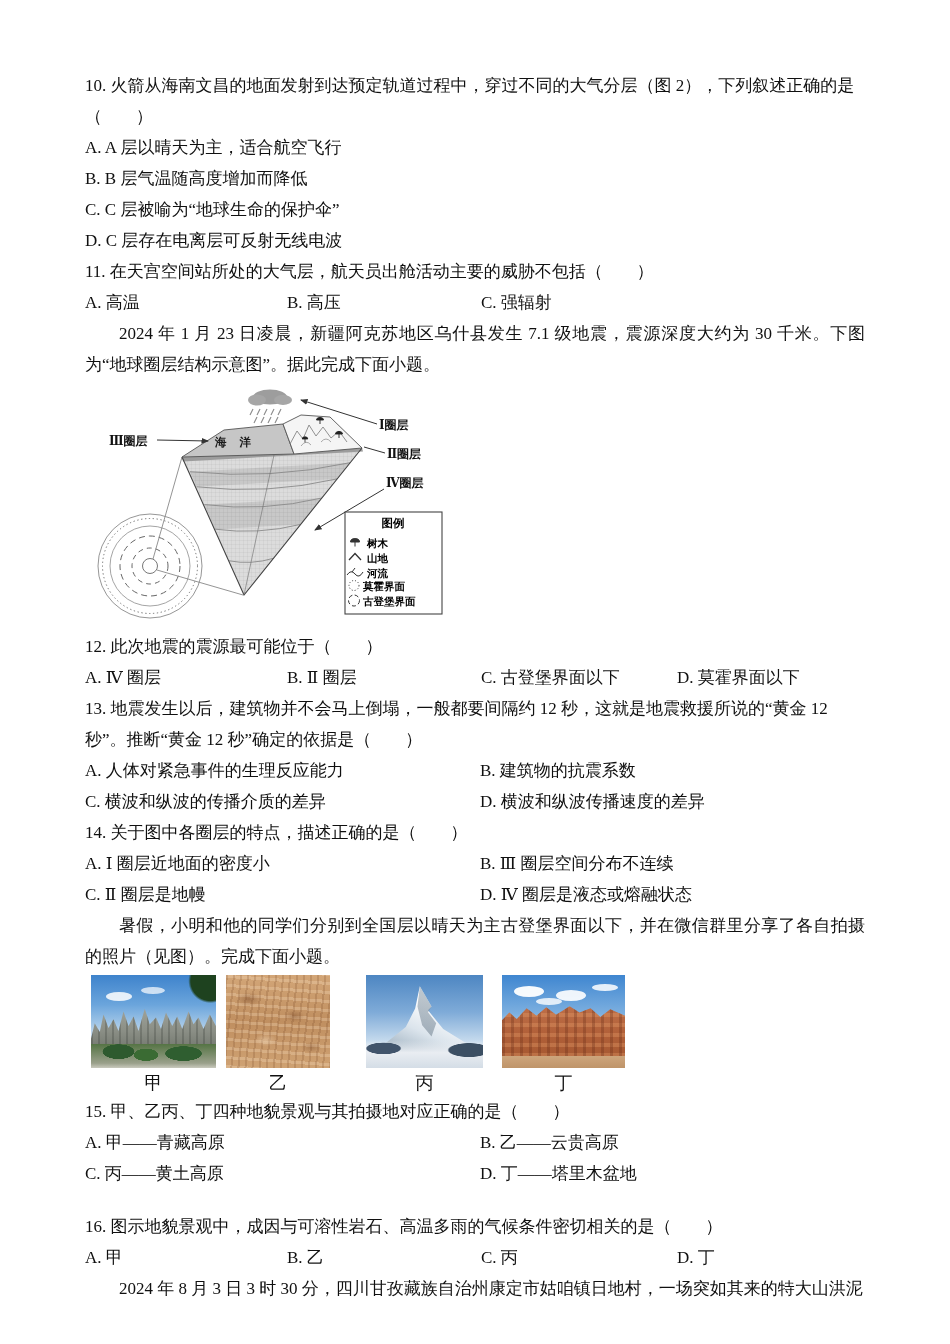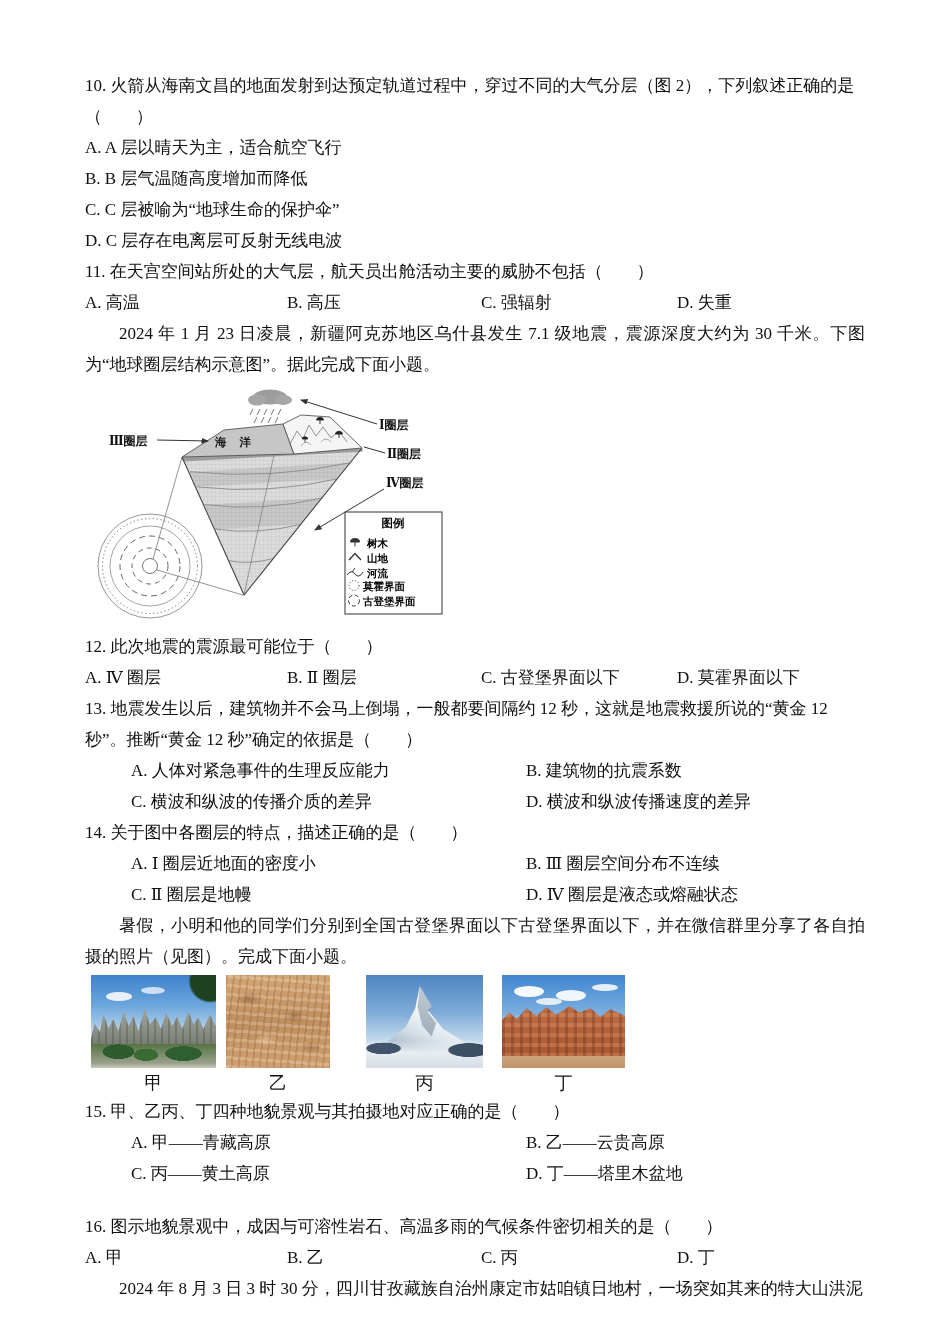--- a/index.html
+++ b/index.html
@@ -5,21 +5,21 @@
   html,body { margin:0; padding:0; background:#ffffff; }
   .page {
     position:relative; width:950px; height:1344px; margin:0 auto;
     box-sizing:border-box; padding:70px 85px 0 85px; overflow:hidden;
     background:#ffffff; color:#101010;
     font-family:"Liberation Serif","DejaVu Serif",serif;
     font-size:17px;
   }
   .qline { line-height:31px; white-space:nowrap; }
   .optrow4 { display:grid; grid-template-columns:202px 194px 196px 1fr; line-height:31px; }
-  .optrow2 { display:grid; grid-template-columns:395px 1fr; line-height:31px;margin-left:46px; }
+  .optrow2 { display:grid; grid-template-columns:395px 1fr; line-height:31px; }
   .para { margin:0; line-height:31px; text-align:justify; text-indent:2em; }
   .fsans { font-family:"Liberation Sans","DejaVu Sans",sans-serif;margin-top:12px; }
   .figure { margin:4px 0 0 2px; height:247px; }
   svg text { font-family:"Liberation Serif","DejaVu Serif",serif; }
 
   
   .photos { display:flex; margin:3px 0 0 6px; }
   .photo { height:93px; position:relative; overflow:hidden; flex:none; }
   .w-jia { width:125px; margin-right:10px; }
   .w-yi  { width:104px; margin-right:36px; }
@@ -97,21 +97,20 @@
     <div class="qline">C. C 层被喻为“地球生命的保护伞”</div>
     <div class="qline">D. C 层存在电离层可反射无线电波</div>
   </div>
 
   <div>
     <div class="qline">11. 在天宫空间站所处的大气层，航天员出舱活动主要的威胁不包括（　　）</div>
     <div class="optrow4">
       <span>A. 高温</span>
       <span>B. 高压</span>
       <span>C. 强辐射</span>
-      <span>D. 失重</span>
     </div>
   </div>
 
   <p class="para"><span>2024 年 1 月 23 日凌晨，新疆阿克</span><span class="fsans">苏地区乌什县发生</span><span> 7.1 级地震，震源深度大</span><span class="fsans">约为</span><span> 30 千米。</span><span class="fsans">下图为</span><span>“地球圈</span><span class="fsans">层结构示意图</span><span>”。</span><span class="fsans">据此完成下面小题。</span></p>
 
   <div class="figure">
     <svg width="380" height="246" viewBox="0 0 380 246">
       <defs>
         <marker id="ah" markerWidth="9" markerHeight="8" refX="6.5" refY="3" orient="auto">
           <path d="M0,0 L7.5,3 L0,6 z" fill="#333"></path>
@@ -234,21 +233,21 @@
     <div class="optrow2">
       <span>A. Ⅰ 圈层近地面的密度小</span>
       <span>B. Ⅲ 圈层空间分布不连续</span>
     </div>
     <div class="optrow2">
       <span>C. Ⅱ 圈层是地幔</span>
       <span>D. Ⅳ 圈层是液态或熔融状态</span>
     </div>
   </div>
 
-  <p class="para"><span>暑假，小明和他的同</span><span class="fsans">学们分别</span><span>到</span><span class="fsans">全国</span><span>古登堡界面以下</span><span class="fsans">古登堡界面以下，并</span><span>在微信群里分享了各自拍</span><span class="fsans">摄</span><span>的照片（见图）。完成下面小</span><span class="fsans">题。</span></p>
+  <p class="para"><span>暑假，小明和他的同</span><span class="fsans">学们分别</span><span>到</span><span class="fsans">全国</span><span>层以晴天为主</span><span class="fsans">古登堡界面以下，并</span><span>在微信群里分享了各自拍</span><span class="fsans">摄</span><span>的照片（见图）。完成下面小</span><span class="fsans">题。</span></p>
 
   <div class="photos">
     <div class="photo w-jia p-jia">
       <div class="cloud"></div>
       <div class="rocks"></div>
       <div class="trees"></div>
       <div class="corner"></div>
     </div>
     <div class="photo w-yi p-yi"></div>
     <div class="photo w-bing p-bing">

